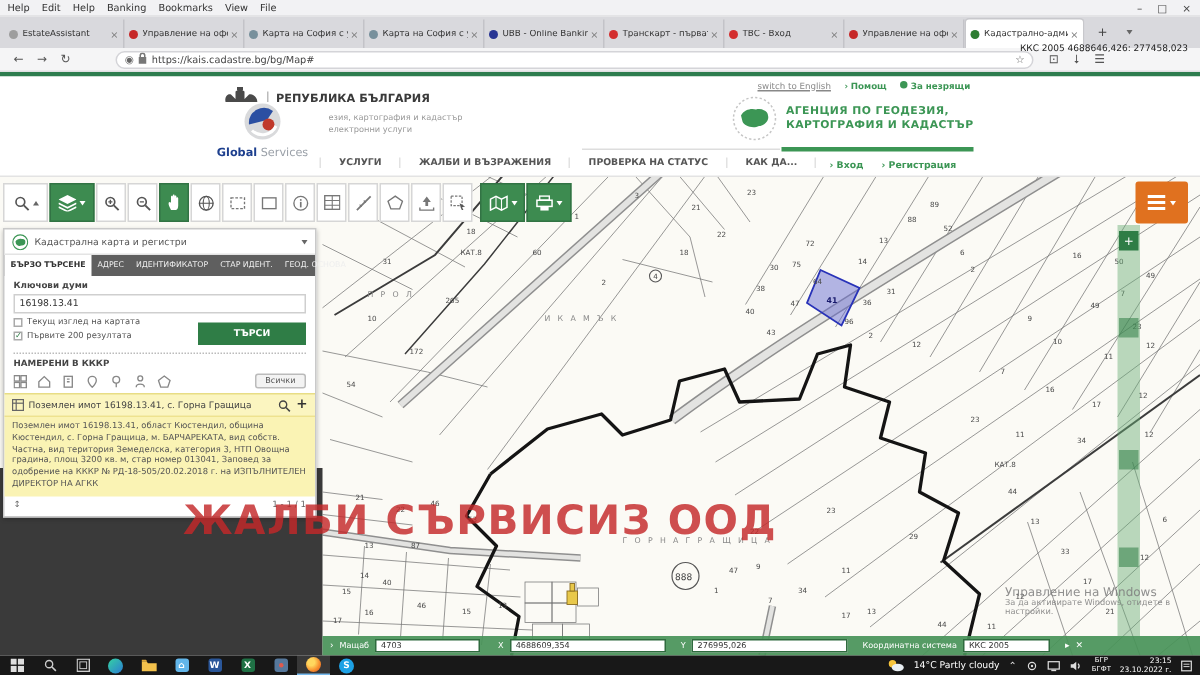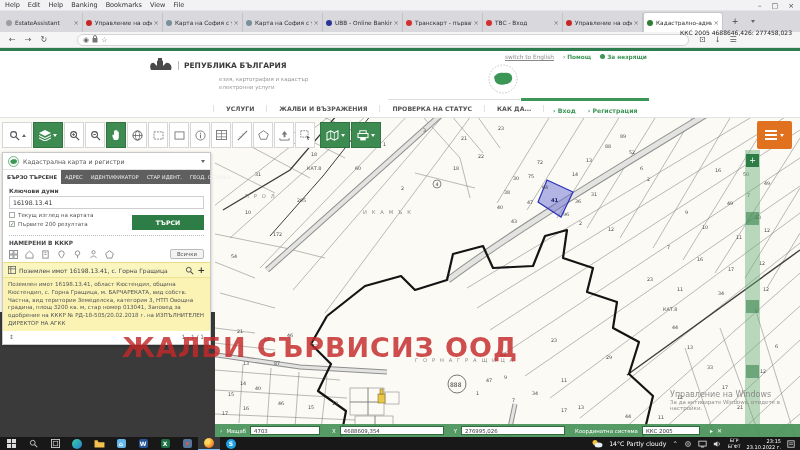--- a/index.html
+++ b/index.html
@@ -192,59 +192,73 @@
   <span class="navg">→</span>
   <span class="navg">↻</span>
   <div id="addr">
     <span class="uicon">◉</span>
     <span class="uicon">
       <svg width="6" height="8" viewBox="0 0 6 8">
           <rect x="0.5" y="3" width="5" height="4.5" fill="#777"></rect>
           <path d="M1.5 3 V2 a1.5 1.5 0 0 1 3 0 V3" fill="none" stroke="#777" stroke-width="1"></path>
         </svg>
     </span>
+    <span class="url">https://kais.cadastre.bg/bg/Map#</span>
     <span class="uicon">☆</span>
   </div>
   <span class="ricon">⊡</span>
   <span class="ricon">⭣</span>
   <span class="ricon">☰</span>
 </div>
 
 <div id="greenline"></div>
 <div id="siteheader">
   <span id="coat">
     <svg width="26" height="16" viewBox="0 0 26 16">
         <path d="M3 12 C1 8 3 4 6 5 L9 8 L9 3 L12 1 L15 3 L15 8 L18 5 C21 4 25 8 23 12 Z" fill="#4a4a4a"></path>
         <rect x="10" y="0" width="4" height="2" fill="#4a4a4a"></rect>
       </svg>
   </span>
   <div id="republic">РЕПУБЛИКА БЪЛГАРИЯ</div>
   <div class="subline" style="top:25px">езия, картография и кадастър</div>
   <div class="subline" style="top:33px">електронни услуги</div>
 
+  <div id="gslogo">
+    <svg width="26" height="26" viewBox="0 0 26 26">
+      <circle cx="13" cy="13" r="12" fill="#d9dadc"></circle>
+      <path d="M4 15 A10 10 0 0 1 20 6 L16 12 Z" fill="#2b4fa2"></path>
+      <circle cx="17" cy="15" r="4" fill="#c0392b"></circle>
+      <path d="M6 19 A10 10 0 0 0 22 16" fill="none" stroke="#fff" stroke-width="2"></path>
+    </svg>
+    <div class="gstxt"><span class="g1">Global</span> <span class="g2">Services</span></div>
+  </div>
 
   <div id="mainnav">
       <div class="navitem">УСЛУГИ</div>
       <div class="navitem">ЖАЛБИ И ВЪЗРАЖЕНИЯ</div>
       <div class="navitem">ПРОВЕРКА НА СТАТУС</div>
       <div class="navitem">КАК ДА...</div>
     </div>
 
   <div id="toplinks">
     <span class="lnk-gray" style="text-decoration:underline">switch to English</span>
     <span><span class="gcaret">›</span> <span class="lnk-green">Помощ</span></span>
     <span><span class="eyedot"></span><span class="lnk-green">За незрящи</span></span>
   </div>
 
   <span id="agkkcirc">
     <svg width="30" height="30" viewBox="0 0 30 30">
       <circle cx="15" cy="15" r="14" fill="#fff" stroke="#c5c5c5" stroke-width="1" stroke-dasharray="1.5 1.5"></circle>
       <path d="M6 13 C8 9 13 8 16 9 C20 8 24 10 24 13 C25 16 22 20 18 20 C14 22 8 20 7 17 Z" fill="#3c9655"></path>
     </svg>
   </span>
+  <div id="agency">
+    <div>АГЕНЦИЯ ПО ГЕОДЕЗИЯ,</div>
+    <div>КАРТОГРАФИЯ И КАДАСТЪР</div>
+  </div>
   <div id="grayrule"></div>
   <div id="greenrule"></div>
   <div id="auth">
     <span>› <span>Вход</span></span>
     <span>› <span>Регистрация</span></span>
   </div>
 </div>
 
 <div id="maparea">
   <svg id="mapsvg" width="585" height="319" viewBox="0 0 585 319">

